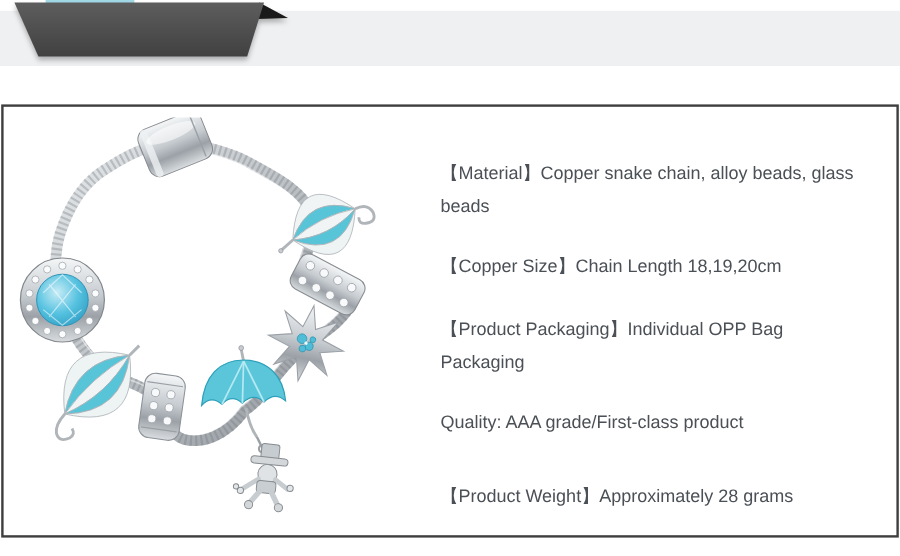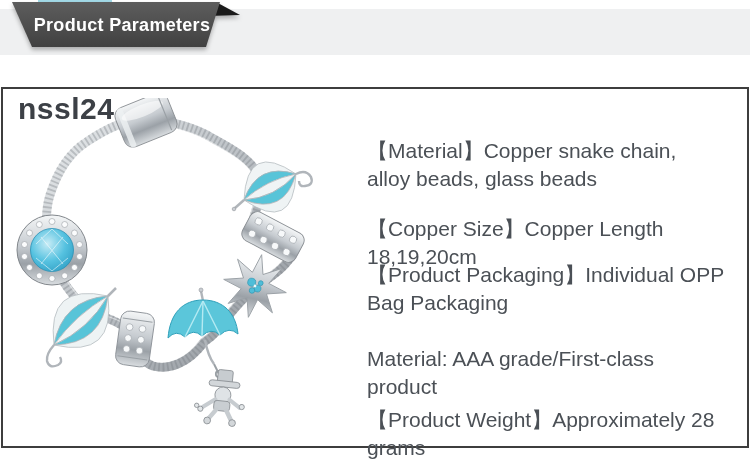--- a/index.html
+++ b/index.html
@@ -19,21 +19,21 @@
     background:#ffffff;border:2px solid #3e3e3e;box-sizing:content-box;
   }
   .product-code{
     position:absolute;left:18px;top:92px;
     font-size:30px;font-weight:bold;color:#3c4046;letter-spacing:0.5px;
   }
   .bracelet-svg{position:absolute;left:8px;top:98px;}
   .specs-col{position:absolute;left:367px;top:0;width:358px;}
   .spec{
     position:absolute;left:0;width:358px;
-    font-size:21px;line-height:28px;color:#4b5056;
+    font-size:15px;line-height:28px;color:#4b5056;
     font-family:"Liberation Sans","DejaVu Sans",sans-serif;
   }
   .spec-1{top:116px;} .spec-2{top:194px;} .spec-3{top:241px;margin-top:20px;} .spec-4{top:324px;} .spec-5{top:385px;}
 </style>
 </head>
 <body>
 
 <div class="page">
 
   <div class="top-band"></div>
@@ -43,26 +43,24 @@
     <svg width="242" height="54" viewBox="0 0 242 54">
       <defs>
         <linearGradient id="ribbonG" x1="0" y1="0" x2="0" y2="1">
           <stop offset="0" stop-color="#5d5d5d"></stop>
             <stop offset="1" stop-color="#414141"></stop>
         </linearGradient>
       </defs>
       <polygon points="212,2 236,15 204,16" fill="#1a1a1a"></polygon>
       <polygon points="8,2 216,2 202,47 28,47" fill="url(#ribbonG)"></polygon>
     </svg>
-    <div class="ribbon-label">Product Parameters</div>
   </div>
 
   <div class="content-box"></div>
 
-  <div class="product-code">nssl24</div>
 
   <svg class="bracelet-svg" width="332" height="348" viewBox="0 0 332 348" role="img" aria-label="Silver snake-chain charm bracelet with blue umbrella charms, crystal beads, star charm and dangling doll charm">
     <defs>
       <linearGradient id="silverV" x1="0" y1="0" x2="0" y2="1">
         <stop offset="0" stop-color="#f4f6f7"></stop>
           <stop offset="0.45" stop-color="#c6cbd0"></stop>
         <stop offset="0.7" stop-color="#9ba1a7"></stop>
           <stop offset="1" stop-color="#d9dde0"></stop>
       </linearGradient>
       <linearGradient id="silverRing" x1="0" y1="0" x2="1" y2="1">
@@ -204,19 +202,19 @@
         <circle cx="227" cy="324" r="3.4" fill="#d3d7da"></circle>
         <circle cx="194" cy="313" r="2.6" fill="#e2e6e8"></circle>
         <circle cx="190" cy="310" r="2.2" fill="#e2e6e8"></circle>
         <circle cx="235" cy="307" r="2.6" fill="#e2e6e8"></circle>
       </g>
     </g>
   </svg>
 
   <div class="specs-col">
     <p class="spec spec-1"><span>【Material】</span><span>Copper snake chain, alloy beads, glass beads</span></p>
-    <p class="spec spec-2"><span>【Copper Size】</span><span>Copper Length 18,19,20cm</span></p>
+    <p class="spec spec-2"><span>【Copper Size】</span><span>Chain Length 18,19,20cm</span></p>
     <p class="spec spec-3"><span>【Product Packaging】</span><span>Individual OPP Bag Packaging</span></p>
-    <p class="spec spec-4"><span></span><span>Material: AAA grade/First-class product</span></p>
+    <p class="spec spec-4"><span></span><span>Quality: AAA grade/First-class product</span></p>
     <p class="spec spec-5"><span>【Product Weight】</span><span>Approximately 28 grams</span></p>
   </div>
 
 </div>
 
 </body></html>

